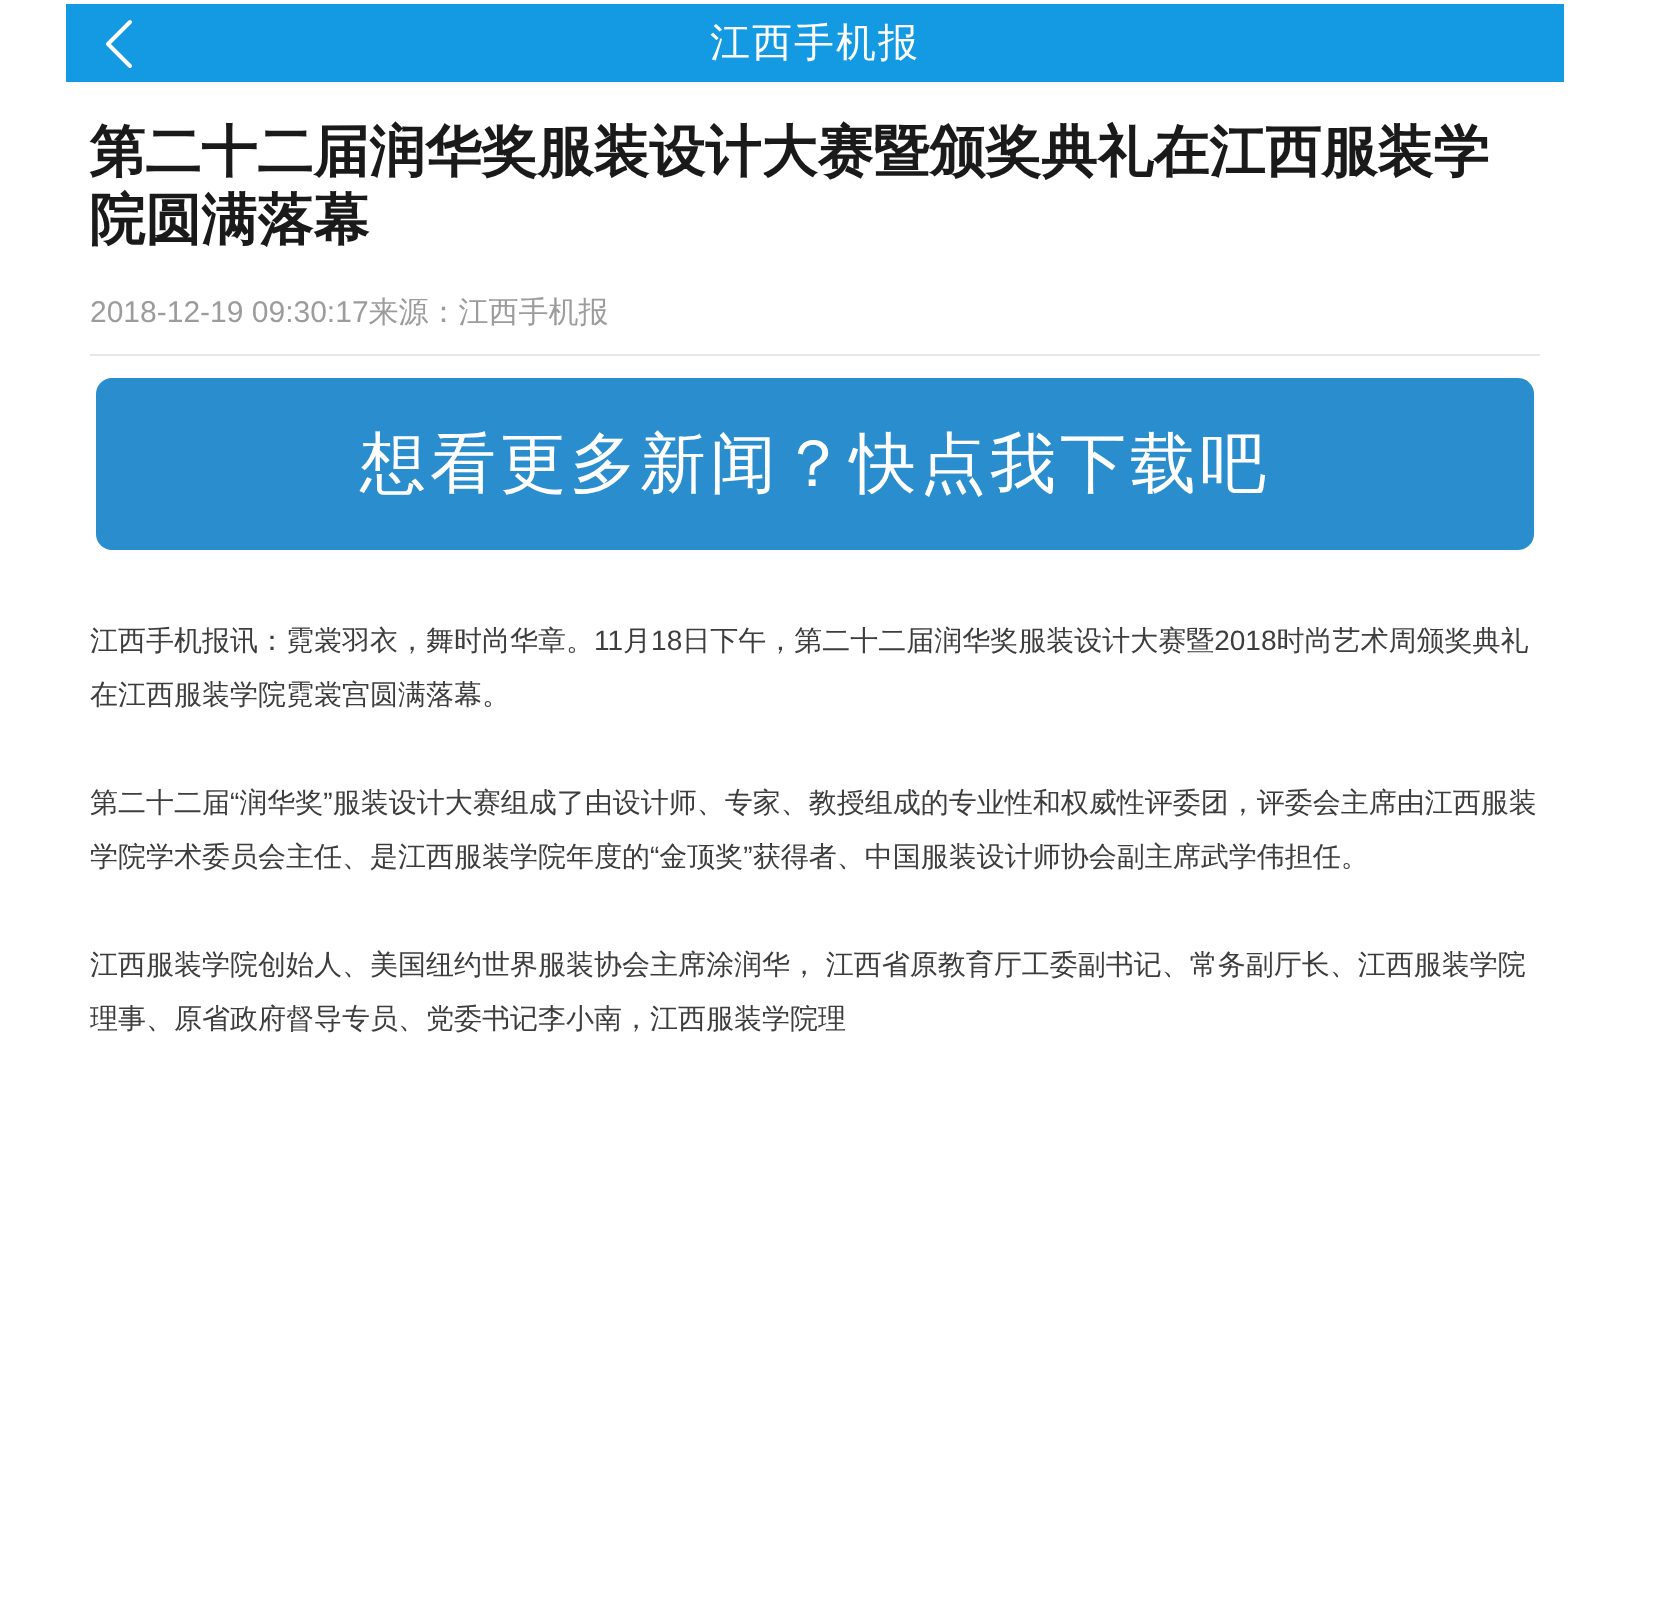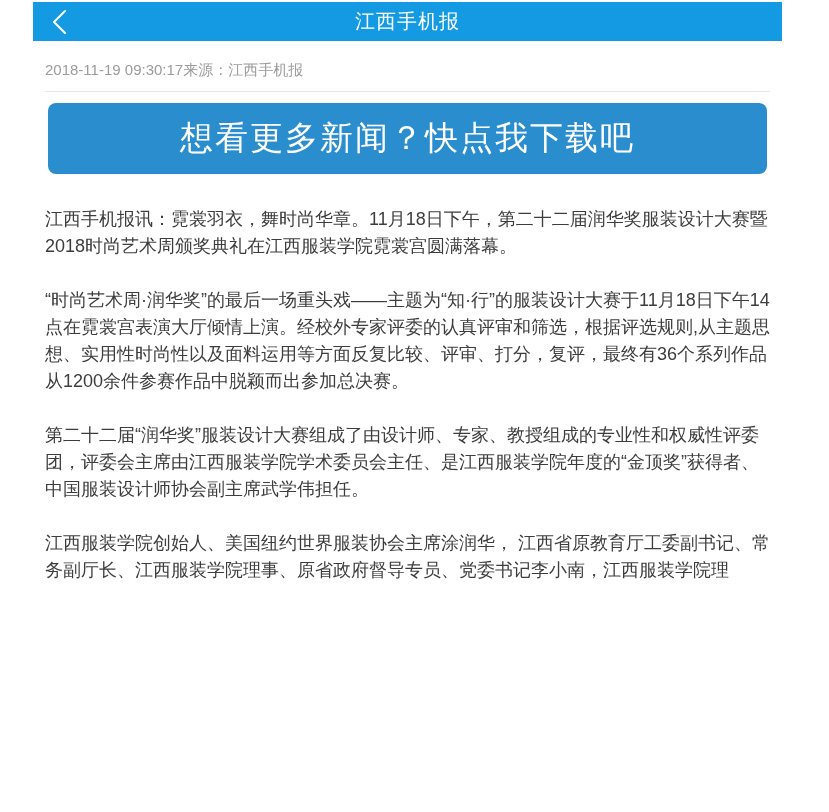--- a/index.html
+++ b/index.html
@@ -64,66 +64,66 @@
     color: var(--meta-text, #9c9c9c);
   }
   .meta span { margin: 0; }
   .divider {
     border: none;
     border-top: 1px solid var(--divider, #e7e7e7);
     margin: 11px 0 0 0;
   }
   .banner {
     margin: 11px 3px 0 3px;
-    height: 71px;
+    height: 86px;
     background: var(--banner-bg, #2a8dcd);
     border-radius: 8px;
     color: #ffffff;
     font-size: 33px;
     letter-spacing: 2px;
     display: flex;
     align-items: center;
     justify-content: center;
     cursor: pointer;
     user-select: none;
   }
   .body-text {
     margin-top: 32px;
   }
   .body-text p {
     margin: 0 0 27px 0;
-    font-size: 18px;
+    font-size: 14px;
     line-height: 27px;
     color: var(--body-text, #3d3d3d);
   }
 </style>
 </head>
 <body>
 
 <div class="page">
 
   <header class="topbar">
     <button class="back-btn">
       <svg width="15" height="26" viewBox="0 0 15 26" aria-hidden="true">
         <polyline points="13,2 2,13 13,24" fill="none" stroke="#ffffff" stroke-width="2" stroke-linecap="round" stroke-linejoin="round"></polyline>
       </svg>
     </button>
     <div class="topbar-title">江西手机报</div>
   </header>
 
   <main class="article">
 
+    <h1>第二十二届润华奖服装设计大赛暨颁奖典礼在江西服装学院圆满落幕</h1>
 
-    <div class="meta"><span>2018-11-19 09:30:17</span><span>来源：</span><span>江西手机报</span></div>
+    <div class="meta"><span>2018-12-19 09:30:17</span><span>来源：</span><span>江西手机报</span></div>
 
     <hr class="divider">
 
     <div class="banner">想看更多新闻？快点我下载吧</div>
 
     <div class="body-text">
       <p>江西手机报讯：霓裳羽衣，舞时尚华章。11月18日下午，第二十二届润华奖服装设计大赛暨2018时尚艺术周颁奖典礼在江西服装学院霓裳宫圆满落幕。</p>
-      <p>“时尚艺术周·润华奖”的最后一场重头戏——主题为“知·行”的服装设计大赛于11月18日下午14点在霓裳宫表演大厅倾情上演。经校外专家评委的认真评审和筛选，根据评选规则,从主题思想、实用性时尚性以及面料运用等方面反复比较、评审、打分，复评，最终有36个系列作品从1200余件参赛作品中脱颖而出参加总决赛。</p>
       <p>第二十二届“润华奖”服装设计大赛组成了由设计师、专家、教授组成的专业性和权威性评委团，评委会主席由江西服装学院学术委员会主任、是江西服装学院年度的“金顶奖”获得者、中国服装设计师协会副主席武学伟担任。</p>
       <p>江西服装学院创始人、美国纽约世界服装协会主席涂润华， 江西省原教育厅工委副书记、常务副厅长、江西服装学院理事、原省政府督导专员、党委书记李小南，江西服装学院理</p>
     </div>
 
   </main>
 </div>
 
 </body></html>

